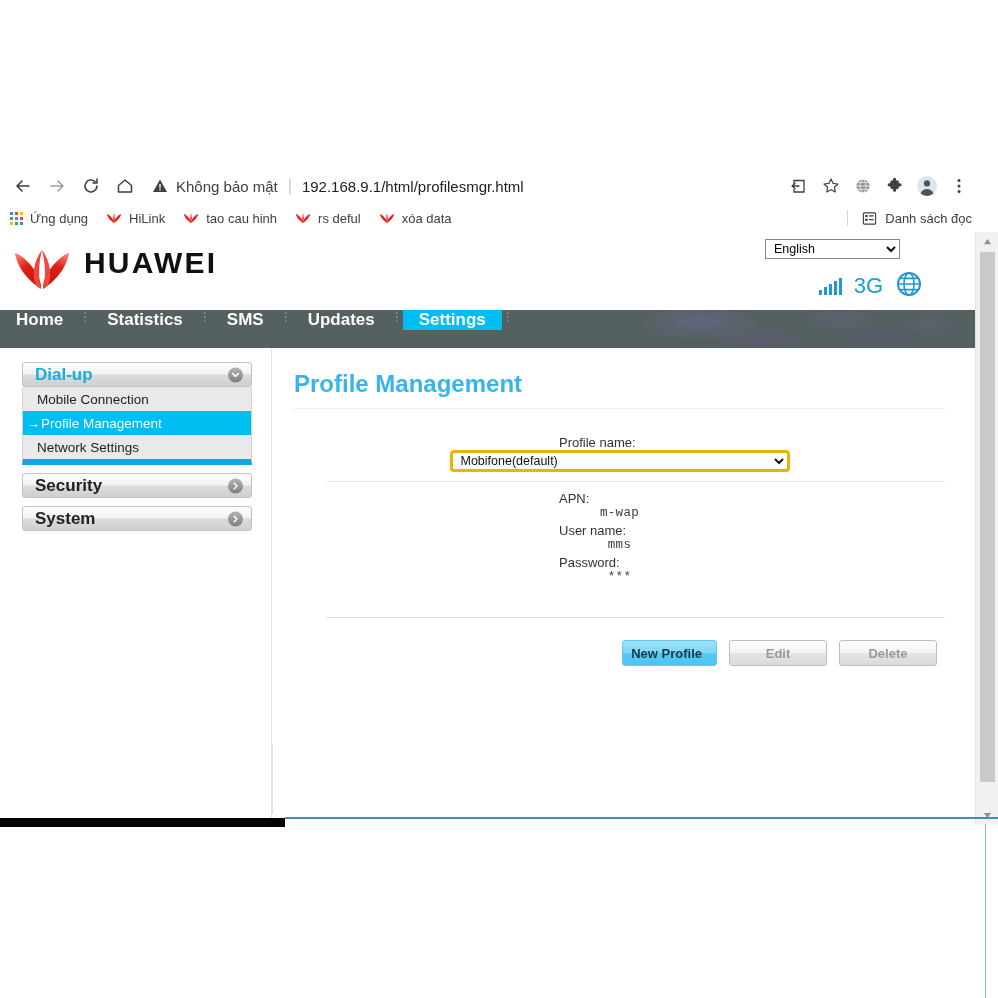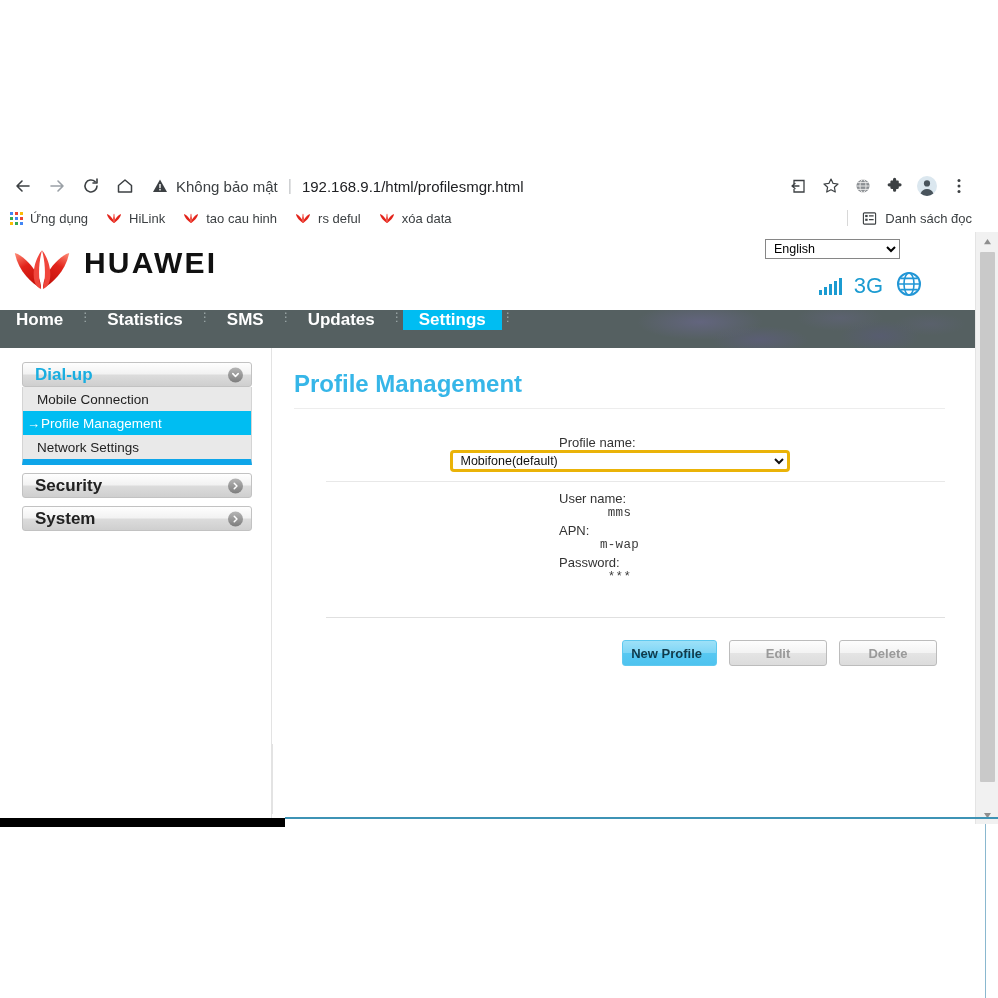--- a/index.html
+++ b/index.html
@@ -819,27 +819,27 @@
             <div class="form-row">
               <div class="form-label">Profile name:</div>
               <select class="profile-select">
                 <option>Mobifone(default)</option>
               </select>
             </div>
 
             <div class="row-rule"></div>
 
             <div class="form-row">
+              <div class="form-label">APN:</div>
+              <div class="form-value-mono">m-wap</div>
+            </div>
+
+            <div class="form-row">
               <div class="form-label">User name:</div>
               <div class="form-value-mono">mms</div>
-            </div>
-
-            <div class="form-row">
-              <div class="form-label">APN:</div>
-              <div class="form-value-mono">m-wap</div>
             </div>
 
             <div class="form-row">
               <div class="form-label">Password:</div>
               <div class="form-value-mono">***</div>
             </div>
 
             <div class="btn-rule"></div>
 
             <div class="btn-row">

